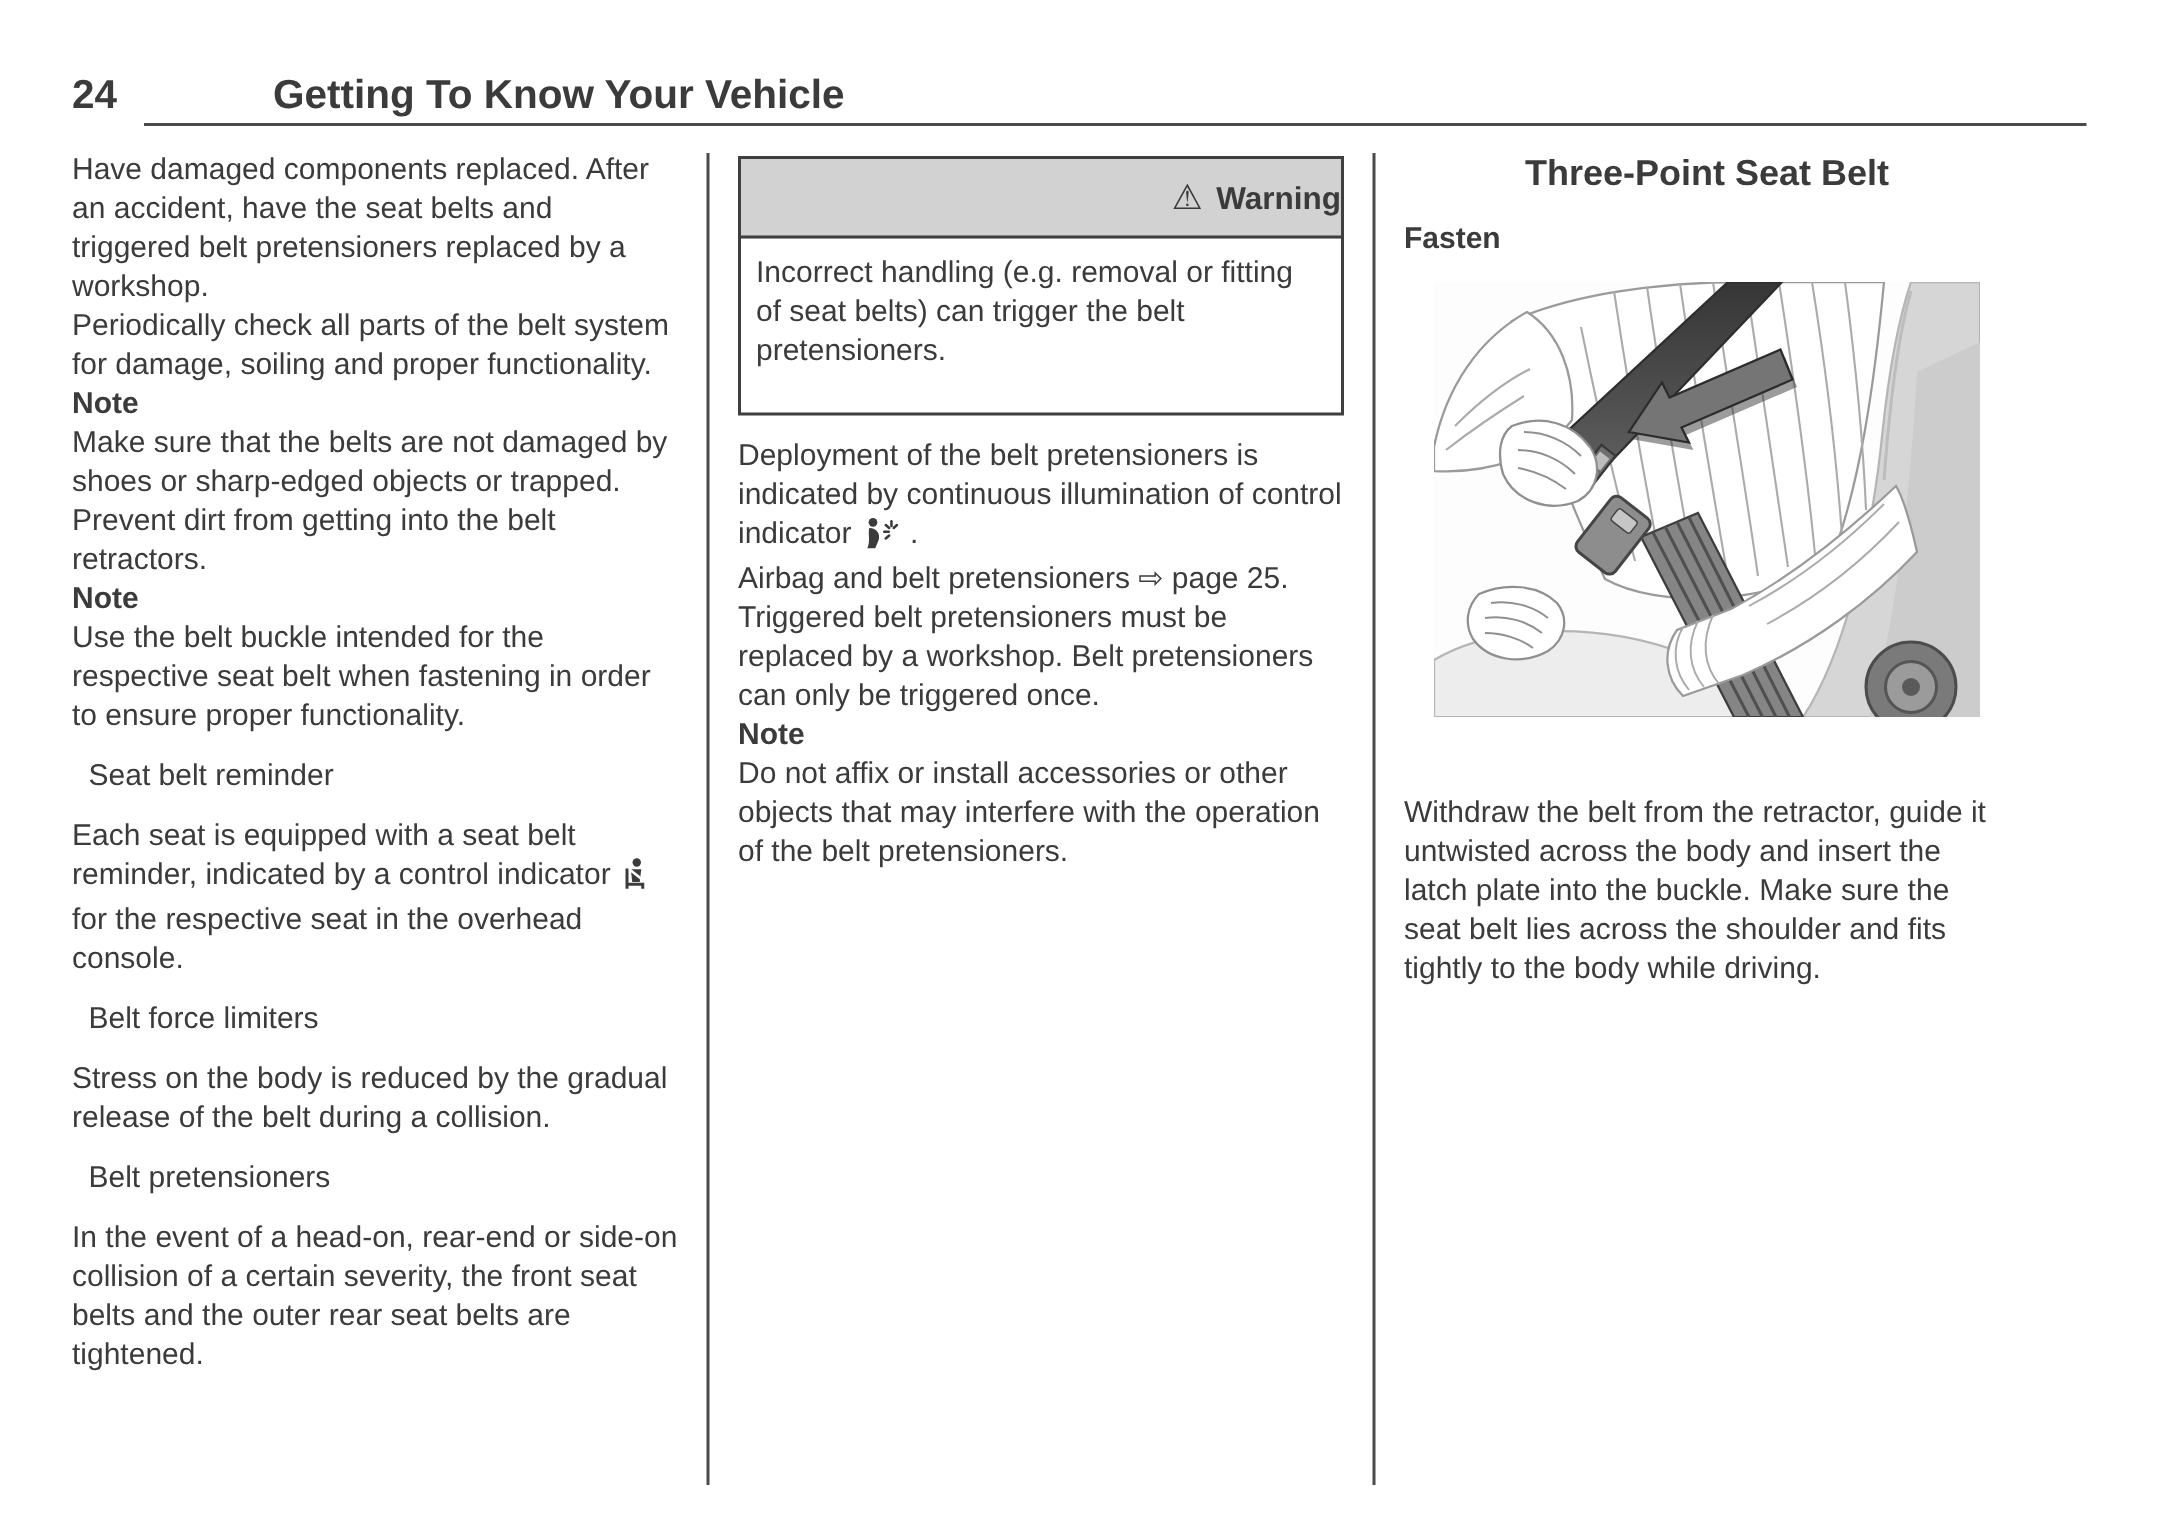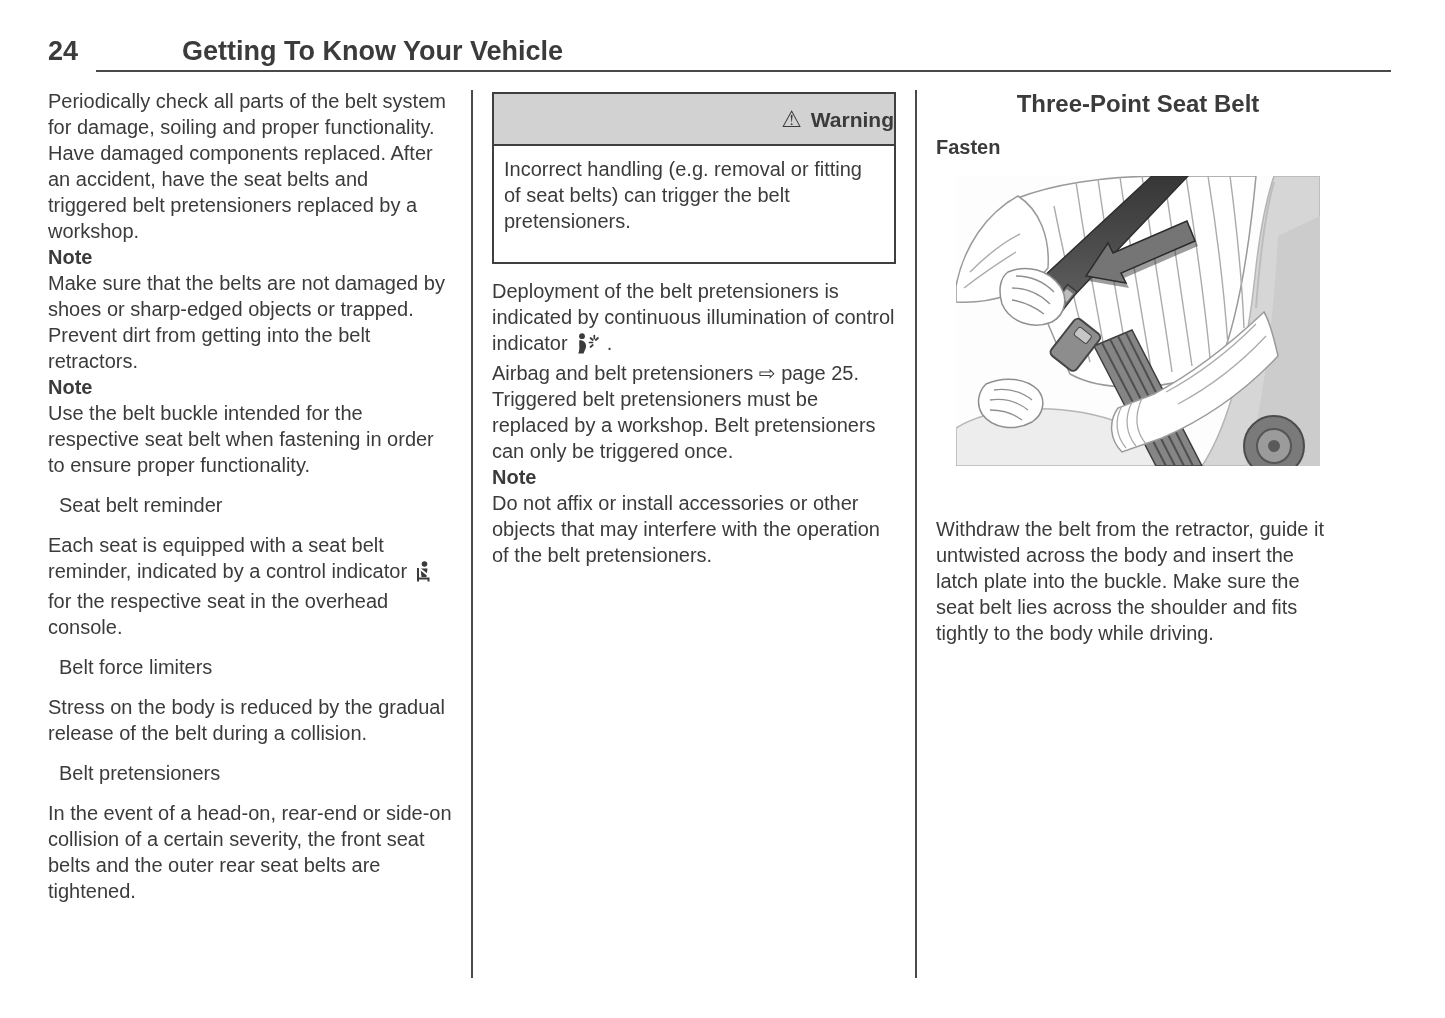--- a/index.html
+++ b/index.html
@@ -5,21 +5,21 @@
   * { margin: 0; padding: 0; box-sizing: border-box; }
   html, body {
     width: 1445px; height: 1018px;
     background: #ffffff;
     font-family: "Liberation Sans", sans-serif;
     color: #3b3b3b;
     overflow: hidden;
   }
   
   .page-header { padding: 36px 0 0 48px; }
-  .header-line { display: flex; align-items: baseline; }
+  .header-line { display: flex; align-items: baseline; margin-top: 12px; }
   .page-number { font-size: 27px; font-weight: bold; width: 134px; line-height: 30px; }
   .chapter-title { font-size: 27px; font-weight: bold; line-height: 30px; text-align: right; }
   .header-rule { margin: 4px 0 0 48px; width: 1295px; border-top: 2px solid #4a4a4a; }
 
   
   .columns { display: flex; margin: 16px 0 0 48px; }
   .col { width: 404px; font-size: 20px; line-height: 26px; }
   .vdivider { width: 2px; background: #4a4a4a; height: 888px; margin: 2px 19px 0 19px; flex: none; }
 
   p.body-text { margin: 0; }
@@ -52,22 +52,22 @@
   <div class="header-line">
     <div class="page-number">24</div>
     <div class="chapter-title">Getting To Know Your Vehicle</div>
   </div>
   <div class="header-rule"></div>
 </div>
 
 <div class="columns">
 
   <div class="col">
+    <p class="body-text">Have damaged components replaced. After an accident, have the seat belts and triggered belt pretensioners replaced by a workshop.</p>
     <p class="body-text">Periodically check all parts of the belt system for damage, soiling and proper functionality.</p>
-    <p class="body-text">Have damaged components replaced. After an accident, have the seat belts and triggered belt pretensioners replaced by a workshop.</p>
     <p class="body-text note-label">Note</p>
     <p class="body-text">Make sure that the belts are not damaged by shoes or sharp-edged objects or trapped. Prevent dirt from getting into the belt retractors.</p>
     <p class="body-text note-label">Note</p>
     <p class="body-text">Use the belt buckle intended for the respective seat belt when fastening in order to ensure proper functionality.</p>
 
     <p class="subhead">Seat belt reminder</p>
     <p class="body-text">
       <span>Each seat is equipped with a seat belt reminder, indicated by a control indicator</span>
       <span class="inline-icon"><svg width="17" height="21" viewBox="0 0 17 21">
         <circle cx="9.5" cy="3" r="2.8" fill="currentColor"></circle>

